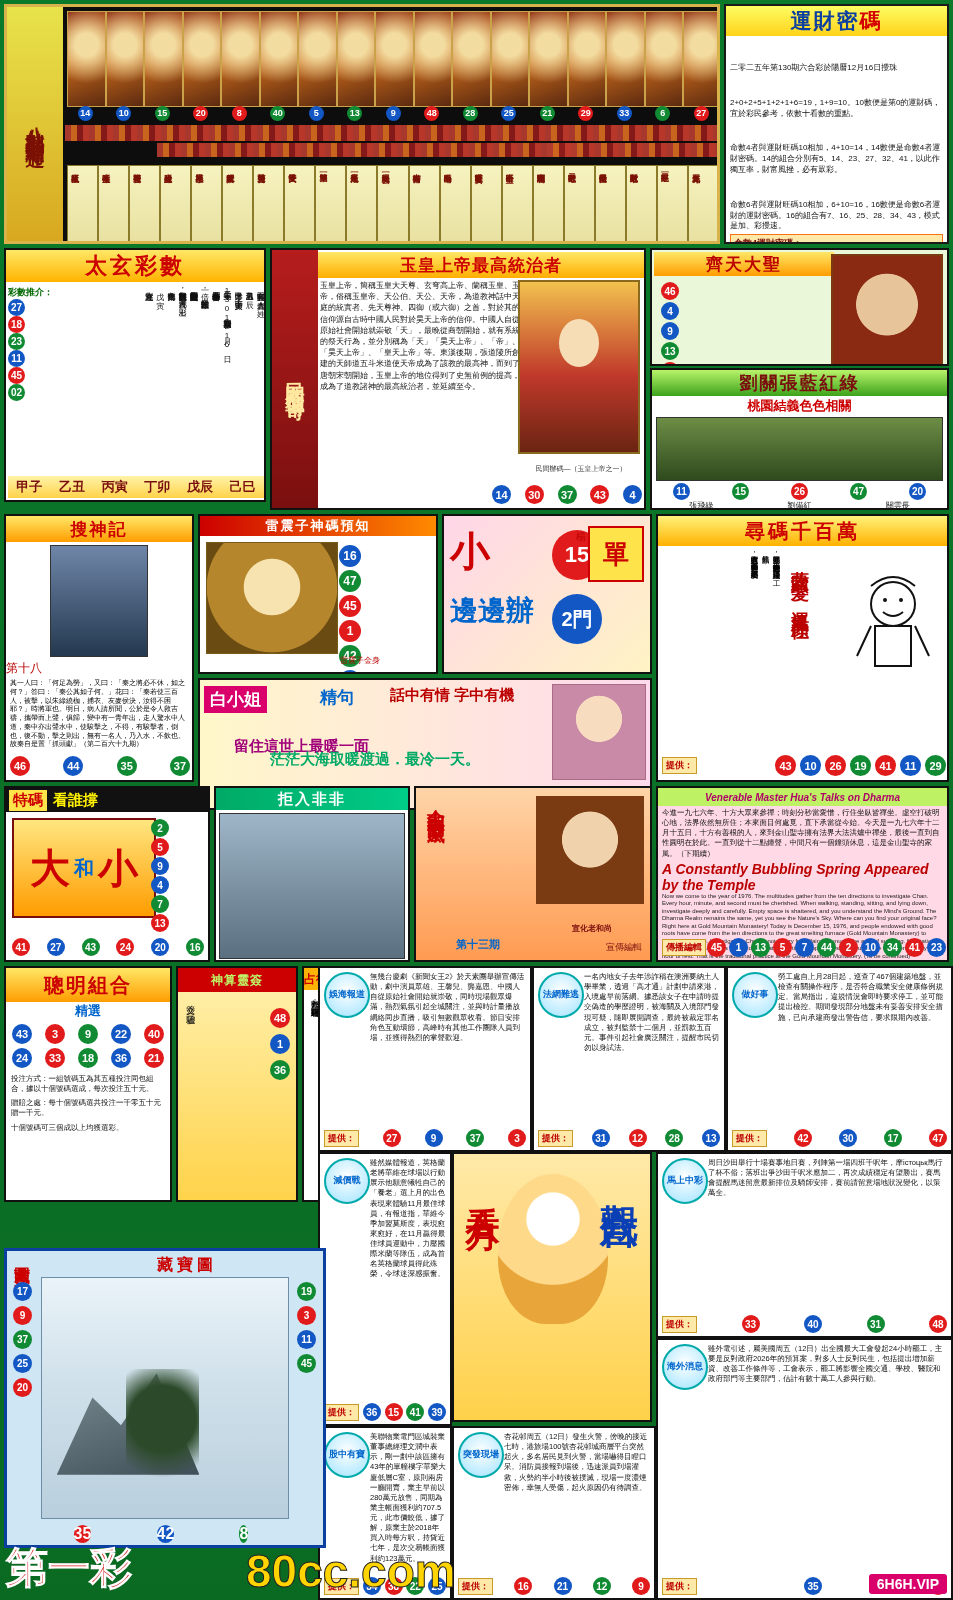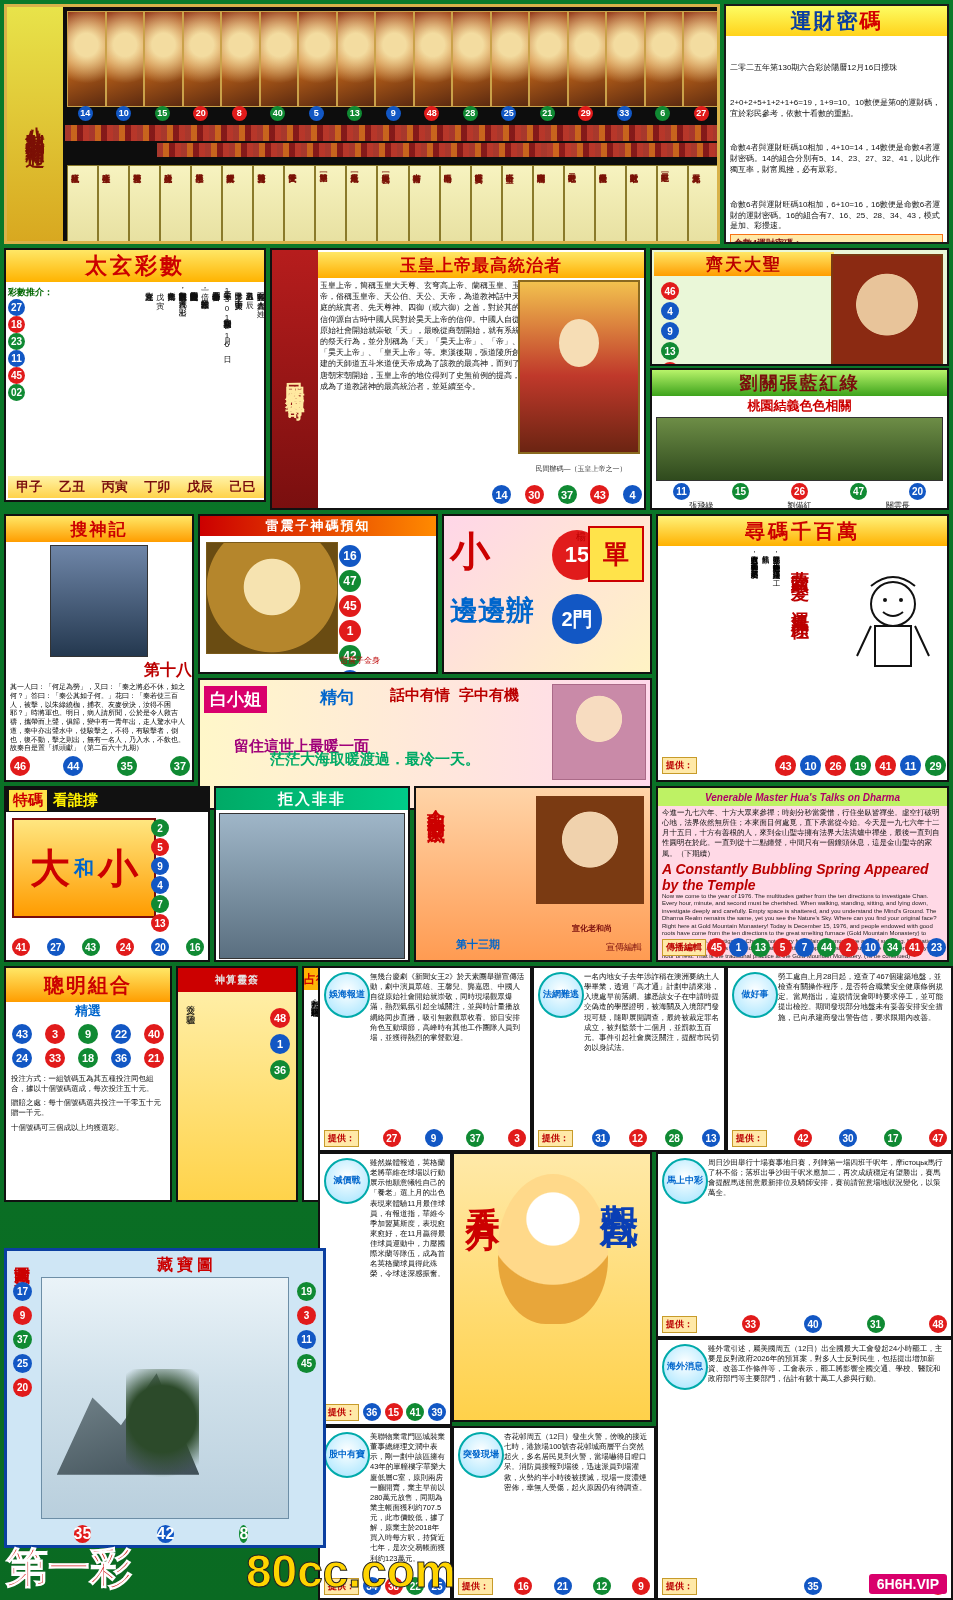--- a/index.html
+++ b/index.html
@@ -79,21 +79,21 @@
   #liu .pic{margin:2px 4px;height:62px;background:linear-gradient(180deg,#6d8d46,#2f4a1d);border:1px solid #333;}
   #liu .balls{display:flex;justify-content:space-around;margin-top:2px;}
   #liu .balls .ball{width:17px;height:17px;font-size:10px;}
   #liu .labels{display:flex;justify-content:space-around;font-size:8px;color:#111;}
 
   
   #soushen{left:4px;top:514px;width:190px;height:268px;background:#fff;border:2px solid #111;}
   #soushen .hd{height:26px;background:linear-gradient(180deg,#ffe766,#ff9d00);display:flex;align-items:center;justify-content:center;}
   #soushen .hd span{font-size:17px;font-weight:bold;color:#c00;letter-spacing:2px;}
   #soushen .pic{margin:3px auto;width:96px;height:110px;background:linear-gradient(180deg,#6f86a8,#24384f);border:1px solid #333;}
-  #soushen .idx{text-align:right;font-size:16px;font-weight:bold;color:#b00;}
+  #soushen .idx{text-align:left;font-size:12px;font-weight:normal;color:#b00;}
   #soushen .balls{position:absolute;left:4px;bottom:4px;width:180px;display:flex;justify-content:space-between;}
   #soushen .balls .ball{width:20px;height:20px;font-size:11px;}
 
   
   #leizhen{left:198px;top:514px;width:240px;height:160px;background:#fff;border:2px solid #111;}
   #leizhen .hd{height:20px;background:linear-gradient(90deg,#c00,#ff8a00);display:flex;align-items:center;justify-content:center;}
   #leizhen .hd span{font-size:13px;font-weight:bold;color:#fff;letter-spacing:2px;}
   #leizhen .art{position:absolute;left:6px;top:26px;width:130px;height:110px;background:radial-gradient(circle at 50% 40%,#f6e3b0 0 30%,#b5862c 31% 70%,#6a4c12 71%);border:1px solid #7a5a1a;}
   #leizhen .balls{position:absolute;right:4px;top:26px;width:96px;}
   #leizhen .balls .ball{width:22px;height:22px;font-size:12px;margin:3px;}
@@ -111,21 +111,21 @@
   #qianbai .hd span{font-size:20px;font-weight:bold;color:#c00;letter-spacing:3px;}
   #qianbai .cols{position:absolute;left:4px;top:34px;width:120px;height:200px;display:flex;flex-direction:row-reverse;}
   #qianbai .cols .c{writing-mode:vertical-rl;text-orientation:upright;font-size:7.5px;line-height:1.2;padding:0 1px;}
   #qianbai .poem{position:absolute;left:130px;top:40px;writing-mode:vertical-rl;text-orientation:upright;font-size:18px;font-weight:bold;color:#b00;letter-spacing:4px;height:170px;}
   #qianbai .fig{position:absolute;right:6px;top:40px;width:96px;height:120px;}
   #qianbai .balls{position:absolute;left:4px;bottom:4px;width:284px;display:flex;justify-content:space-between;align-items:center;}
   #qianbai .balls .ball{width:21px;height:21px;font-size:11px;}
   .provide{font-size:9px;font-weight:bold;color:#b00;background:#ffe9a8;border:1px solid #c79b2a;padding:1px 3px;}
 
   
-  #bai{left:198px;top:678px;width:454px;height:132px;background:linear-gradient(90deg,#fff7c9,#ffd9ec);border:2px solid #111;font-family:Liberation Mono, monospace;}
+  #bai{left:198px;top:678px;width:454px;height:132px;background:linear-gradient(90deg,#fff7c9,#ffd9ec);border:2px solid #111;}
   #bai .tag{position:absolute;left:4px;top:6px;background:#d9006c;color:#fff;font-size:17px;font-weight:bold;padding:2px 6px;}
   #bai .tag2{position:absolute;left:120px;top:6px;font-size:17px;font-weight:bold;color:#06c;}
   #bai .l1{position:absolute;left:190px;top:6px;font-size:15px;color:#b00;font-weight:bold;}
   #bai .l2{position:absolute;left:34px;top:40px;font-size:15px;color:#a0007a;font-weight:bold;margin-top:17px;}
   #bai .l3{position:absolute;left:70px;top:70px;font-size:15px;color:#0a6;font-weight:bold;}
   #bai .girl{position:absolute;right:4px;top:4px;width:92px;height:94px;background:radial-gradient(circle at 50% 36%,#f7dcc0 0 30%,#c98aa8 31% 100%);border:1px solid #aa6a88;}
 
   
   #dasiao{left:4px;top:786px;width:206px;height:176px;background:#fff;border:2px solid #111;}
   #dasiao .hd{height:24px;background:#111;display:flex;align-items:center;}
@@ -168,21 +168,21 @@
   #clever .hd span{font-size:20px;font-weight:bold;color:#c00;letter-spacing:2px;}
   #clever .sub{text-align:center;font-size:13px;font-weight:bold;color:#06c;}
   #clever .grid{margin:4px 6px;}
   #clever .grid .r{display:flex;justify-content:space-between;margin:4px 0;}
   #clever .grid .ball{width:20px;height:20px;font-size:11px;}
   #clever .txt{padding:2px 5px;font-size:7.5px;line-height:1.35;color:#111;}
 
   
   #shensuan{left:176px;top:966px;width:122px;height:236px;background:linear-gradient(180deg,#fff1b0,#ffd34a);border:2px solid #111;}
   #shensuan .hd{height:24px;background:#c00;display:flex;align-items:center;justify-content:center;}
-  #shensuan .hd span{font-size:10px;font-weight:bold;color:#e5e5e5;letter-spacing:1px;}
+  #shensuan .hd span{font-size:12px;font-weight:bold;color:#bef264;letter-spacing:1px;}
   #shensuan .v{position:absolute;left:6px;top:30px;writing-mode:vertical-rl;text-orientation:upright;font-size:9px;line-height:1.3;height:160px;color:#111;}
   #shensuan .balls{position:absolute;right:6px;top:34px;}
   #shensuan .balls .ball{width:20px;height:20px;font-size:11px;display:flex;margin:6px 0;}
 
   
   #huang{left:302px;top:966px;width:148px;height:236px;background:#fff;border:2px solid #111;}
   #huang .hd{height:22px;background:linear-gradient(90deg,#ffb100,#ffe766);display:flex;align-items:center;justify-content:center;}
   #huang .hd span{font-size:12px;font-weight:bold;color:#c00;}
   #huang .v{position:absolute;left:4px;top:26px;height:180px;display:flex;flex-direction:row-reverse;}
   #huang .v .c{writing-mode:vertical-rl;text-orientation:upright;font-size:8px;line-height:1.25;padding:0 1px;}

